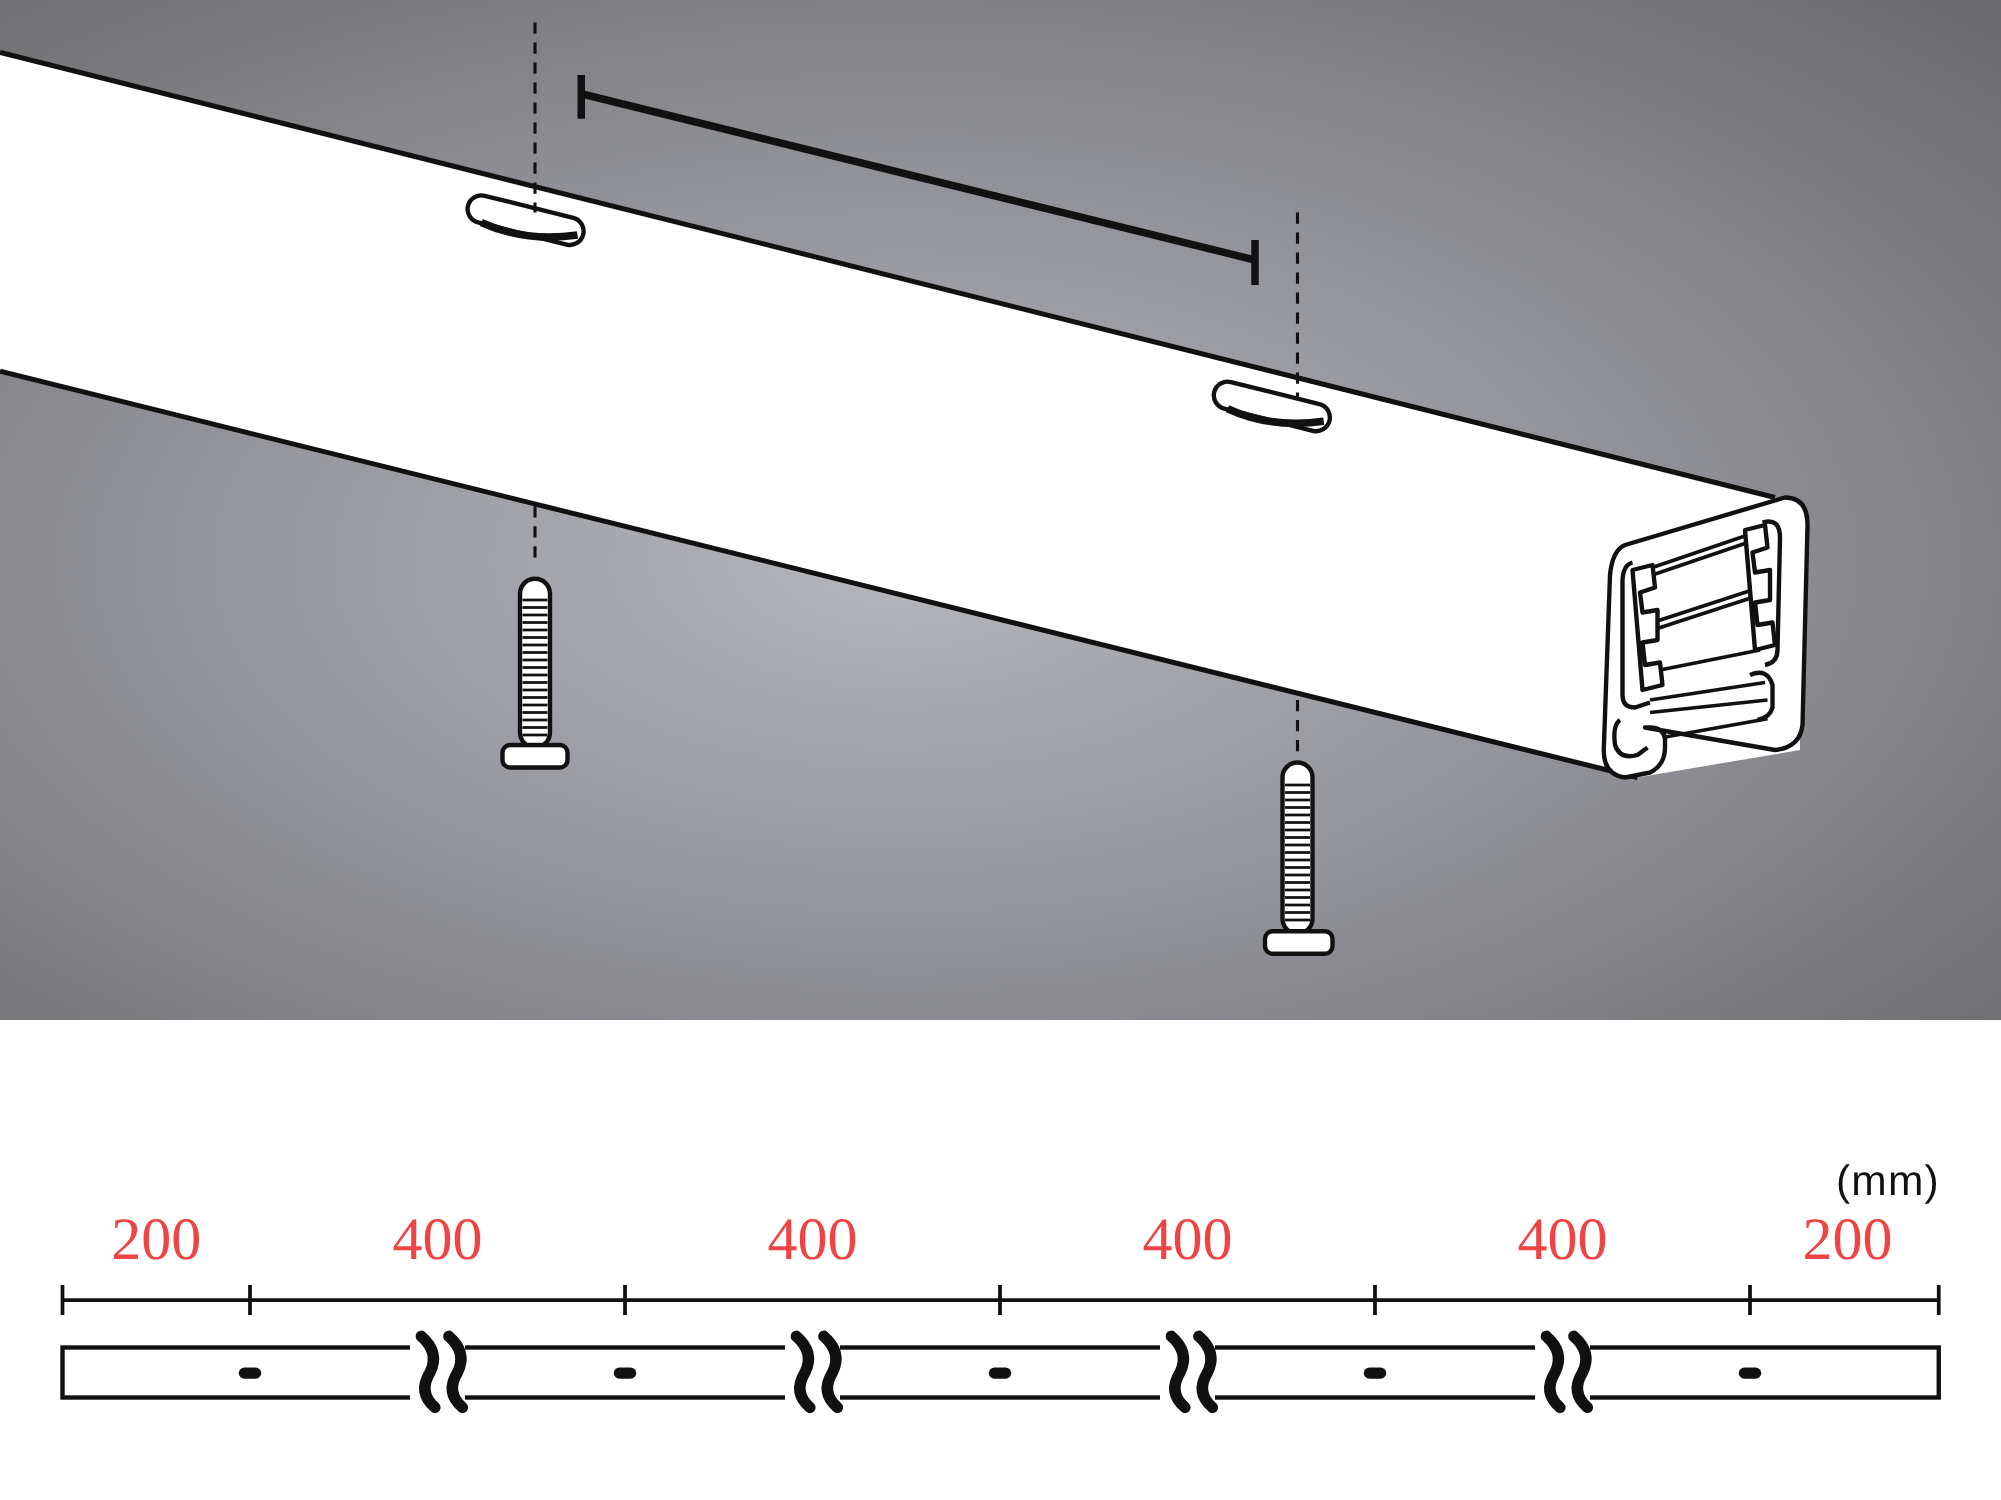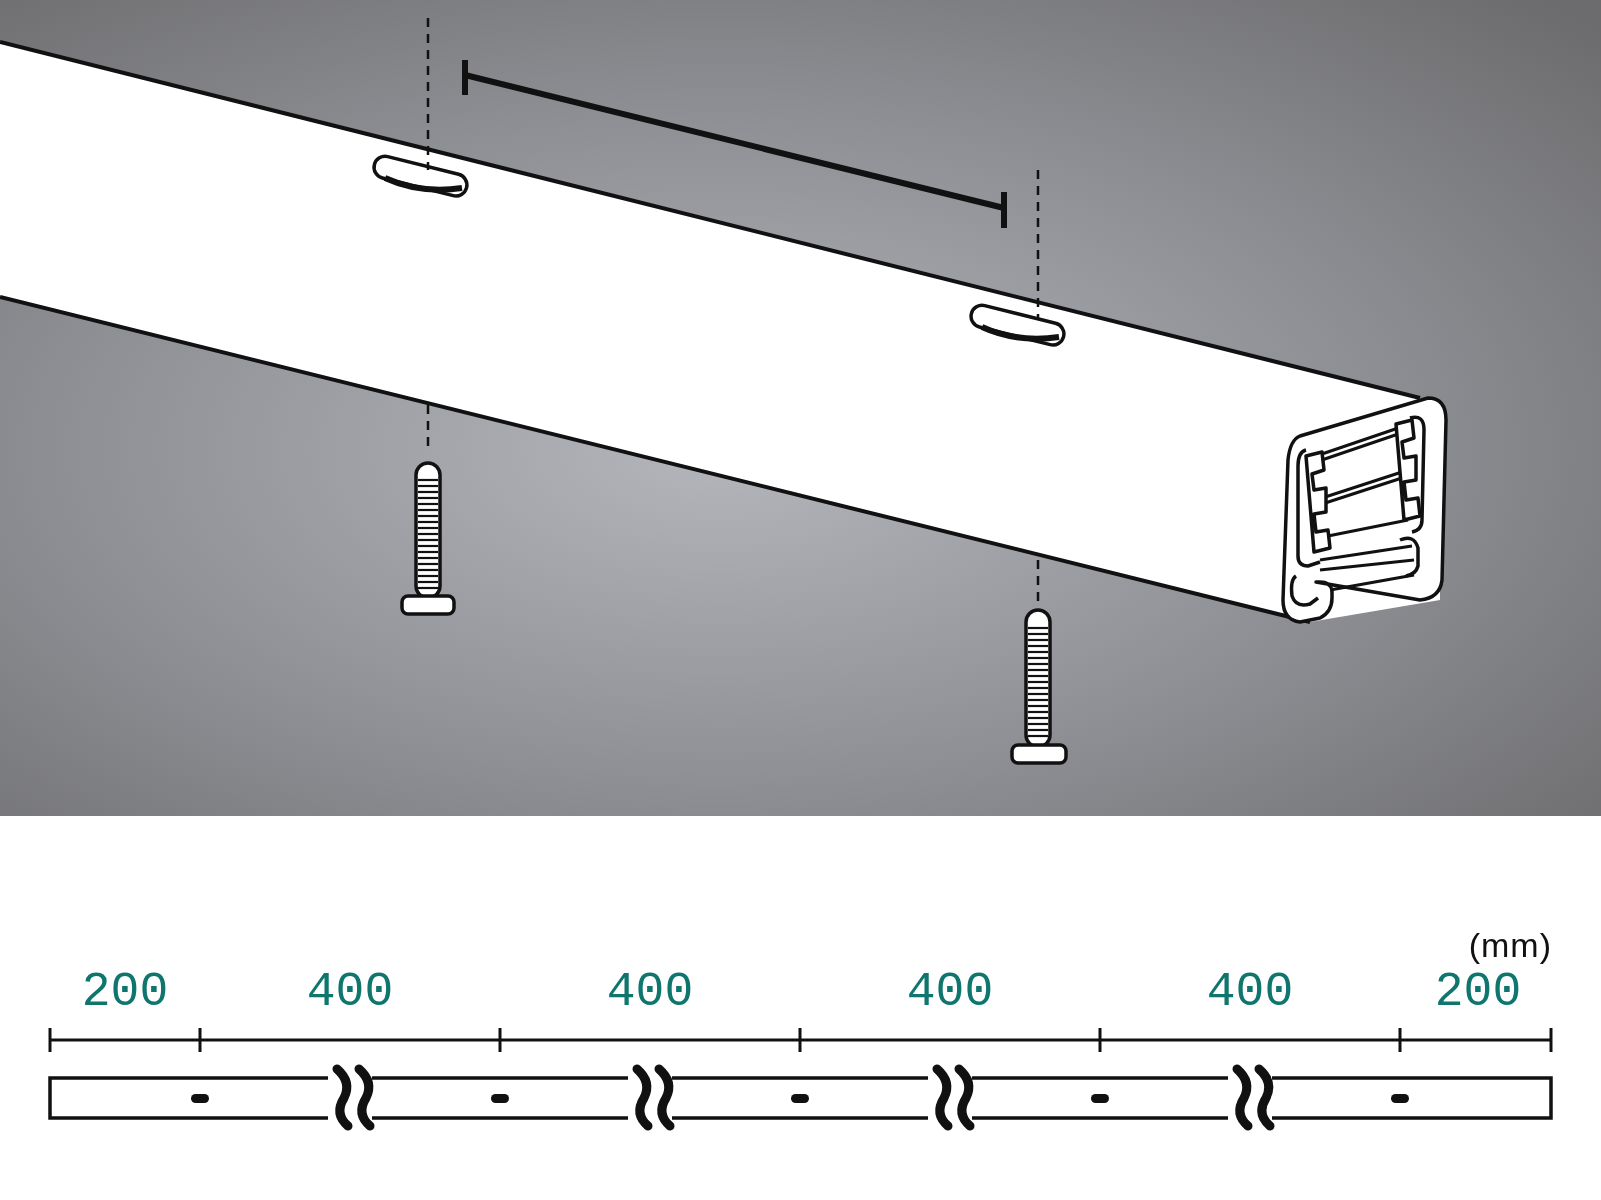--- a/index.html
+++ b/index.html
@@ -26,23 +26,23 @@
       font-size: 34px;
       color: #111;
       letter-spacing: 1px;
       font-family: Liberation Sans, sans-serif;
       margin-top: 32px;
     }
     .dim-label {
       position: absolute;
       top: 968px;
       font-size: 48px;
-      color: #0f766e;
+      color: #ef4444;
       transform: translateX(-50%);
-      font-family: Liberation Mono, monospace;
+      font-family: Liberation Serif, serif;
       font-stretch: condensed;
       line-height: 1;
     }
   </style>
 </head>
 <body>
 
 <div class="scene">
   <svg width="1601" height="816" viewBox="0 0 1601 816" xmlns="http://www.w3.org/2000/svg">
     <defs>

